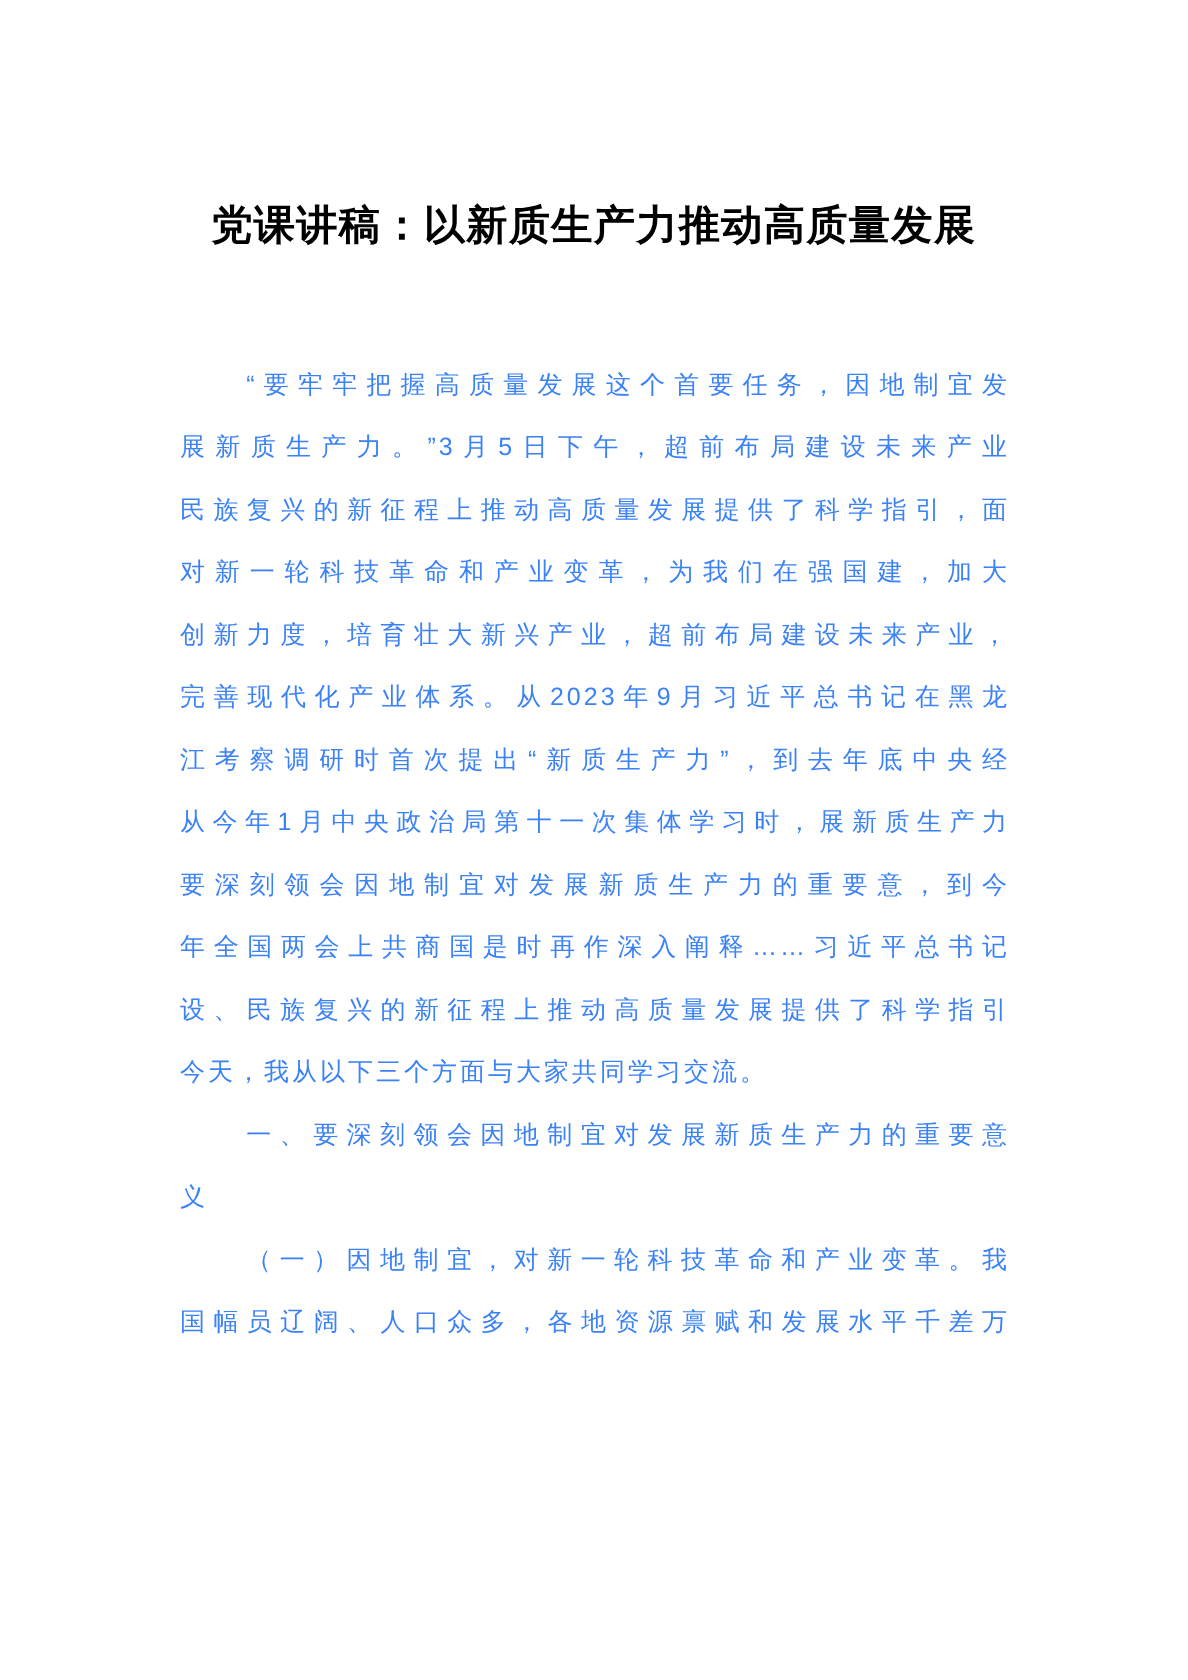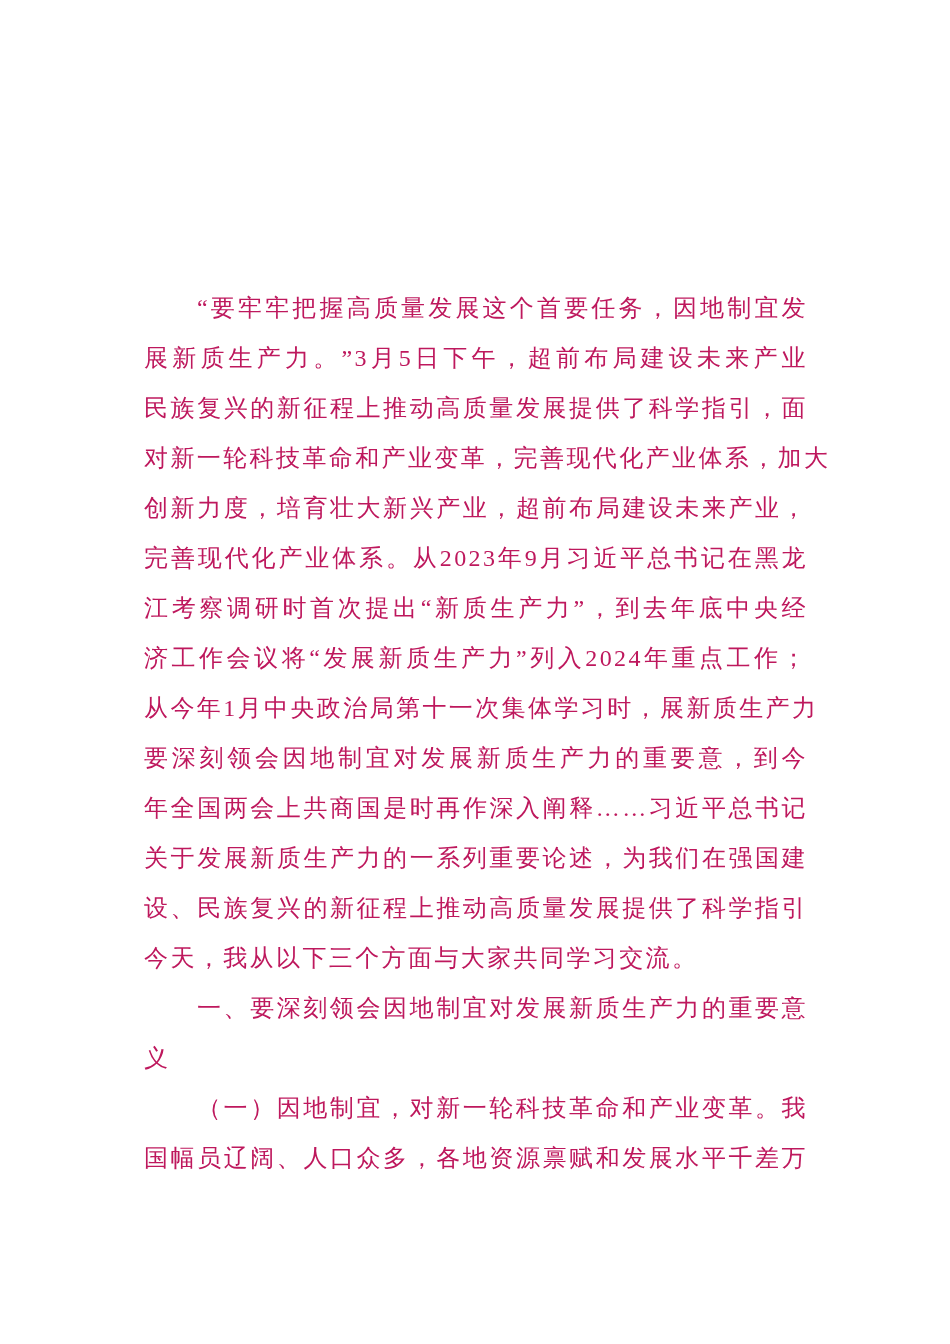--- a/index.html
+++ b/index.html
@@ -7,50 +7,49 @@
   .page { position: absolute; left: 0; top: 0; width: 950px; height: 1344px; background: #fff; }
   .title {
     position: absolute; left: 0; width: 950px; top: 158px;
     text-align: center;
     font-family: "DejaVu Serif", "Liberation Serif", serif;
     font-weight: bold; font-size: 33px; color: #000; letter-spacing: 1px;
     line-height: 44px;
   }
   .body {
     position: absolute; left: 144px; top: 288px; width: 664px;
-    font-family: Liberation Serif, serif;
-    font-size: 24px; color: #be185d;
+    font-family: Liberation Sans, sans-serif;
+    font-size: 20px; color: #3b82f6;
   }
   .line {
     height: 50px; line-height: 40px; white-space: nowrap;
     letter-spacing: 2.4px;
     text-align: justify; text-align-last: justify;
   }
   .line.last { text-align-last: left; }
   .indent { padding-left: 53px; }
 </style>
 </head>
 <body>
 
 <div class="page">
+  <div class="title">党课讲稿：以新质生产力推动高质量发展</div>
 
   <div class="body">
     <div>
       <div class="line indent">“要牢牢把握高质量发展这个首要任务，因地制宜发</div>
       <div class="line">展新质生产力。”3月5日下午，超前布局建设未来产业</div>
       <div class="line">民族复兴的新征程上推动高质量发展提供了科学指引，面</div>
-      <div class="line">对新一轮科技革命和产业变革，完善现代化产业体系，加大</div>
+      <div class="line">对新一轮科技革命和产业变革，为我们在强国建，加大</div>
       <div class="line">创新力度，培育壮大新兴产业，超前布局建设未来产业，</div>
       <div class="line">完善现代化产业体系。从2023年9月习近平总书记在黑龙</div>
       <div class="line">江考察调研时首次提出“新质生产力”，到去年底中央经</div>
-      <div class="line">济工作会议将“发展新质生产力”列入2024年重点工作；</div>
       <div class="line">从今年1月中央政治局第十一次集体学习时，展新质生产力</div>
       <div class="line">要深刻领会因地制宜对发展新质生产力的重要意，到今</div>
       <div class="line">年全国两会上共商国是时再作深入阐释……习近平总书记</div>
-      <div class="line">关于发展新质生产力的一系列重要论述，为我们在强国建</div>
       <div class="line">设、民族复兴的新征程上推动高质量发展提供了科学指引</div>
       <div class="line last">今天，我从以下三个方面与大家共同学习交流。</div>
     </div>
 
     <div>
       <div class="line indent">一、要深刻领会因地制宜对发展新质生产力的重要意</div>
       <div class="line last">义</div>
     </div>
 
     <div>

